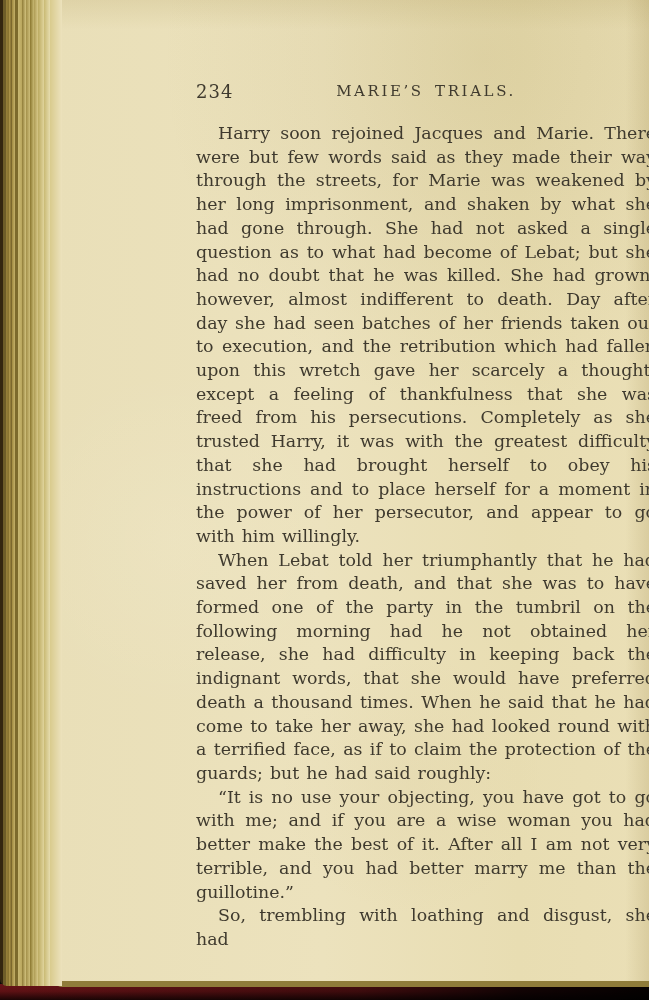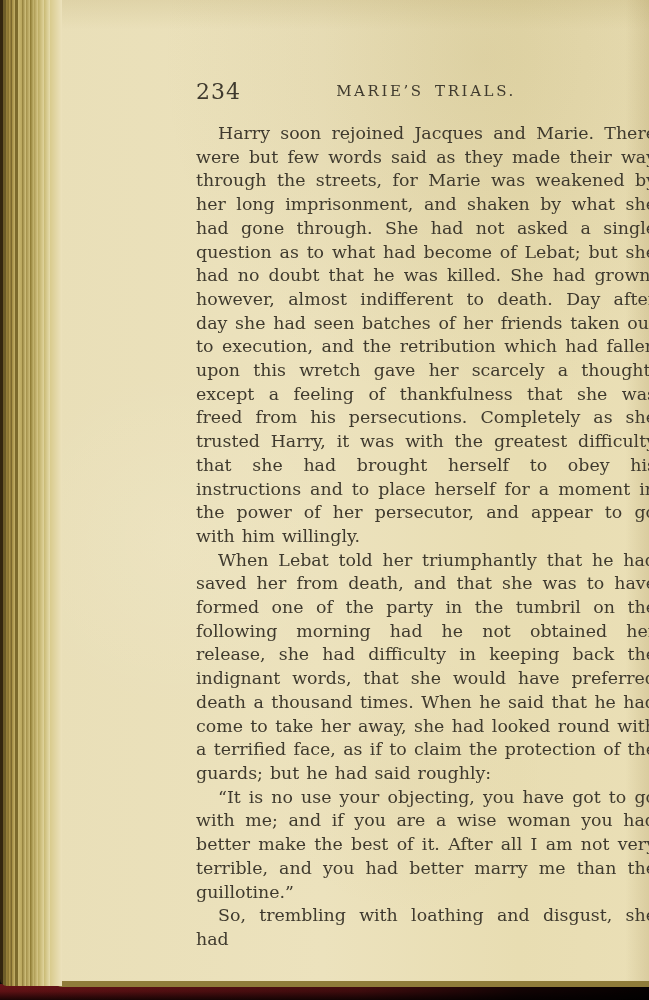--- a/index.html
+++ b/index.html
@@ -61,21 +61,21 @@
   .content{
     position:absolute;left:140px;top:0;width:460px;
     color:var(--ink,#3f3a2e);
   }
   .page-header{
     position:relative;
     margin-top:81px;height:21px;
   }
   .page-number{
     position:absolute;left:0;top:0;
-    font-size:22px;letter-spacing:1px;line-height:21px;
+    font-size:18px;letter-spacing:1px;line-height:21px;
   }
   .running-title{
     text-align:center;
     font-size:15px;letter-spacing:2.6px;word-spacing:4px;
     line-height:21px;
   }
   .body-text{margin-top:20px;}
   .body-text p{
     margin:0;
     font-size:17.4px;

